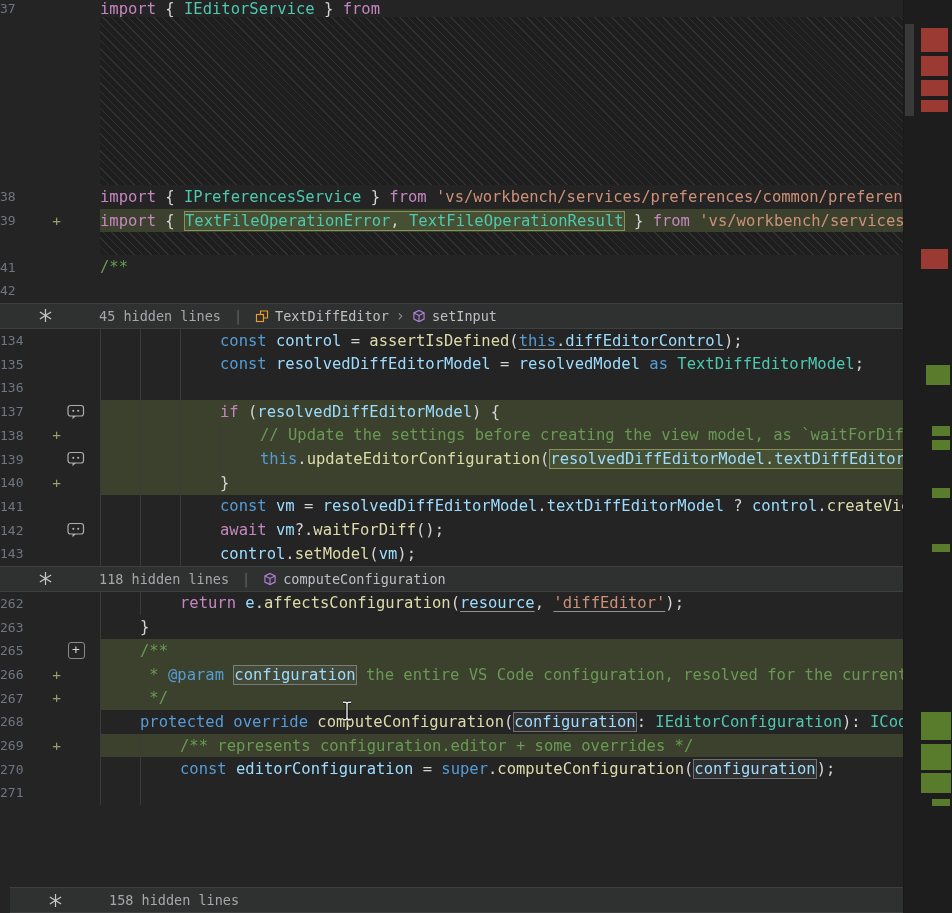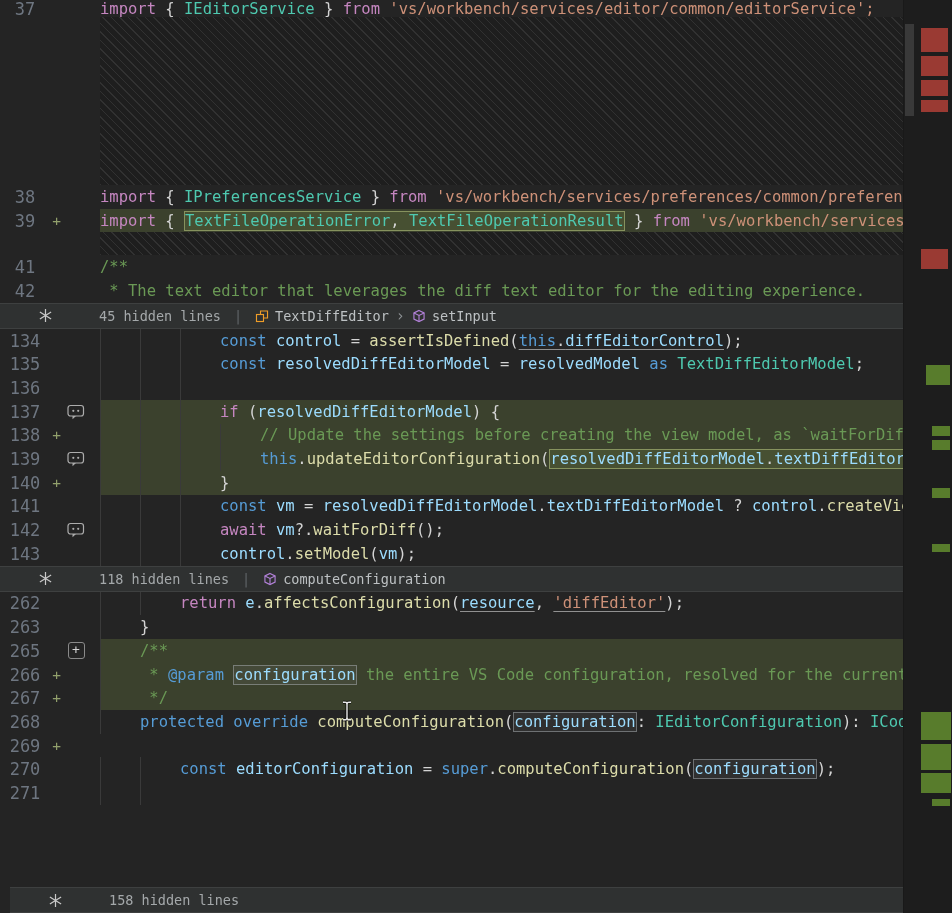--- a/index.html
+++ b/index.html
@@ -7,21 +7,21 @@
   body{
     background:var(--bg,#242424);
     font-family:"DejaVu Sans Mono","Liberation Mono",monospace;
   }
   #screen{position:relative;width:952px;height:913px;overflow:hidden;background:var(--bg,#242424)}
   #code-root{position:absolute;left:0;top:0;width:903px;height:913px}
 
   .row{display:flex;height:23.7px;align-items:stretch}
   .row.first{height:17px}
   .gutter{flex:none;width:100px;display:flex;align-items:center}
-  .lnum{display:inline-block;width:50px;text-align:center;font-size:17px;color:var(--lnum,#6e7681)}
+  .lnum{display:inline-block;width:50px;text-align:left;font-size:13px;color:var(--lnum,#6e7681)}
   .plusmark{display:inline-block;width:13px;text-align:center;font-size:14.5px;color:#92a06c}
   .gislot{width:22px;height:17px;display:flex;align-items:center;justify-content:center;margin-left:2px}
   .plusbox{border:1px solid #8a8a8a;border-radius:3px;color:#d4d4d4;font-size:13px;width:17px;height:17px;line-height:14px;text-align:center}
 
   .code{flex:1;display:flex;align-items:center;font-size:15.5px;color:var(--plain,#d4d4d4);white-space:pre;overflow:hidden}
   .indent{align-self:stretch;flex:none;background:repeating-linear-gradient(to right,#3a3a3a 0 1px,transparent 1px 40px)}
   .row.add .code{background:var(--addBg,rgba(155,185,85,0.2))}
   .row.hatch .code{
     background-color:#1e1e1e;
     background-image:repeating-linear-gradient(45deg,rgba(205,205,205,0.11) 0 1px,transparent 1px 6px);
@@ -62,21 +62,21 @@
 <body>
 
 <div id="screen">
   <div id="code-root">
       <div class="row first">
         <div class="gutter">
           <span class="lnum">37</span>
           <span class="plusmark"></span>
           <span class="gislot"></span>
         </div>
-        <div class="code"><span class="indent" style="width: 0px;"></span><span class="tk-k">import</span><span class="tk-p"> { </span><span class="tk-ty ul">IEditorService</span><span class="tk-p"> } </span><span class="tk-k">from</span><span class="tk-s"> 'vs/workbench/services/editor/common/editorService';</span></div>
+        <div class="code"><span class="indent" style="width: 0px;"></span><span class="tk-k">import</span><span class="tk-p"> { </span><span class="tk-ty ul">IEditorService</span><span class="tk-p"> } </span><span class="tk-k">from</span></div>
       </div>
       <div class="row hatch" style="height: 168px;">
         <div class="gutter"></div>
         <div class="code"></div>
       </div>
       <div class="row">
         <div class="gutter">
           <span class="lnum">38</span>
           <span class="plusmark"></span>
           <span class="gislot"></span>
@@ -102,21 +102,20 @@
           <span class="gislot"></span>
         </div>
         <div class="code"><span class="indent" style="width: 0px;"></span><span class="tk-c">/**</span></div>
       </div>
       <div class="row">
         <div class="gutter">
           <span class="lnum">42</span>
           <span class="plusmark"></span>
           <span class="gislot"></span>
         </div>
-        <div class="code"><span class="indent" style="width: 0px;"></span><span class="tk-c"> * The text editor that leverages the diff text editor for the editing experience.</span></div>
       </div>
       <div class="hbar">
         <span class="snow">
           <svg width="15" height="15" viewBox="0 0 16 16" fill="none" stroke="#c8c8c8" stroke-width="1.3">
             <path d="M8 1v14M2 4.2l12 7.6M2 11.8l12-7.6"></path>
           </svg>
         </span>
         <span class="count">45 hidden lines</span>
         <span class="sep">|</span>
         <span class="crumb">
@@ -307,20 +306,21 @@
           <span class="gislot"></span>
         </div>
         <div class="code"><span class="indent" style="width: 40px;"></span><span class="tk-b">protected</span><span class="tk-p"> </span><span class="tk-b">override</span><span class="tk-p"> </span><span class="tk-f">computeConfiguration</span><span class="tk-p">(</span><span class="tk-v wh">configuration</span><span class="tk-p">: </span><span class="tk-ty">IEditorConfiguration</span><span class="tk-p">): </span><span class="tk-ty">ICodeEditorOptions</span></div>
       </div>
       <div class="row add">
         <div class="gutter">
           <span class="lnum">269</span>
           <span class="plusmark">+</span>
           <span class="gislot"></span>
         </div>
+        <div class="code"><span class="indent" style="width: 80px;"></span><span class="tk-c">/** represents configuration.editor + some overrides */</span></div>
       </div>
       <div class="row">
         <div class="gutter">
           <span class="lnum">270</span>
           <span class="plusmark"></span>
           <span class="gislot"></span>
         </div>
         <div class="code"><span class="indent" style="width: 80px;"></span><span class="tk-b">const</span><span class="tk-p"> </span><span class="tk-v">editorConfiguration</span><span class="tk-p"> = </span><span class="tk-b">super</span><span class="tk-p">.</span><span class="tk-f">computeConfiguration</span><span class="tk-p">(</span><span class="tk-v wh">configuration</span><span class="tk-p">);</span></div>
       </div>
       <div class="row">

